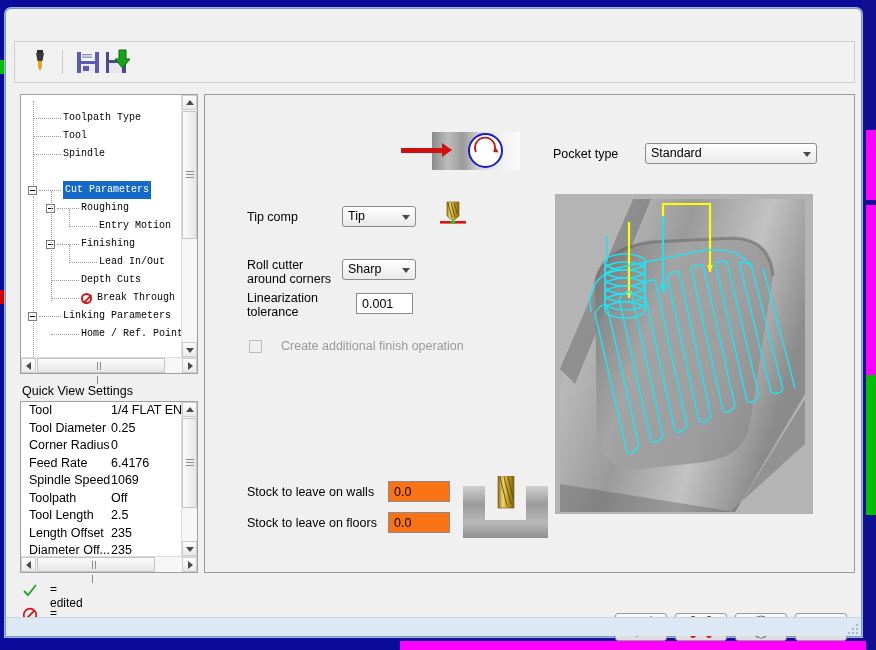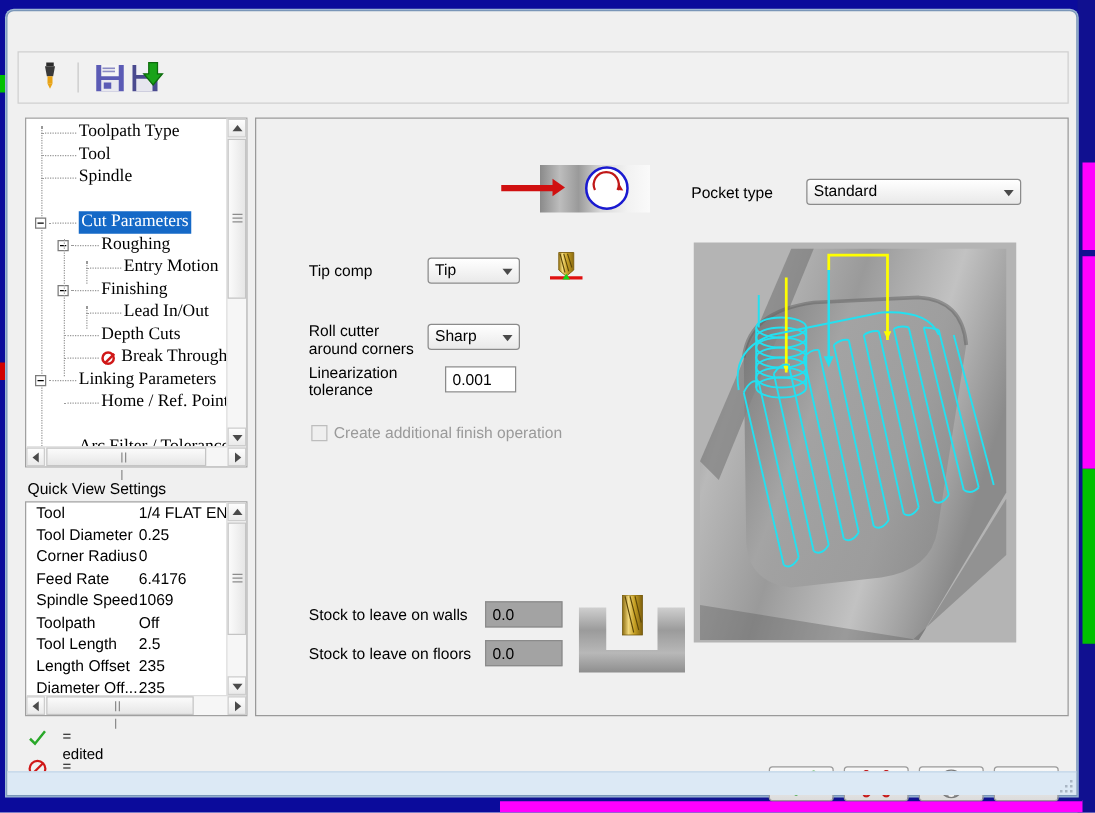--- a/index.html
+++ b/index.html
@@ -69,22 +69,23 @@
   .tree-panel{
     position:absolute;left:14px;top:85px;width:178px;height:280px;
     background:#fff;border:1px solid #a0a0a0;box-sizing:border-box;
   }
   .tree-scroll{
     position:absolute;left:0;top:0;right:0;bottom:16px;overflow:hidden;
   }
   .tree-inner{position:absolute;left:0;top:2px;width:100%;}
   .tnode{
     position:relative;height:18px;line-height:18px;white-space:nowrap;
-    font-size:14px;font-family:Liberation Serif, serif;
+    font-size:10px;font-family:Liberation Mono, monospace;
     padding-left:0;
+    margin-top:12px;
   }
   .tnode .lbl{position:absolute;}
   .tnode .dots{
     position:absolute;height:1px;top:9px;
     border-top:1px dotted #999;
   }
   .vline{position:absolute;width:1px;border-left:1px dotted #999;}
   .tbox{
     position:absolute;width:9px;height:9px;background:#fff;border:1px solid #7b7b7b;
     box-sizing:border-box;cursor:pointer;top:5px;
@@ -188,21 +189,21 @@
   .combo .cb{
     position:absolute;right:1px;top:1px;width:17px;bottom:1px;
   }
   .combo .cb .caret{top:50%;margin-top:-2px;}
 
   .txtfield{
     position:absolute;height:21px;background:#fff;border:1px solid #8b8b8b;
     box-sizing:border-box;
   }
   .txtfield .tv{position:absolute;left:5px;top:3px;font-size:12.5px;}
-  .txtfield.yellow{background:#a3a3a3;}
+  .txtfield.yellow{background:#f97316;}
 
   .chk{
     position:absolute;width:13px;height:13px;background:#efefef;border:1px solid #bdbdbd;
     box-sizing:border-box;cursor:default;
   }
 
   
   .g-dirhint{
     position:absolute;left:425px;top:122px;width:88px;height:38px;
     background:linear-gradient(to right,#8a8a8a 0%,#bdbdbd 18%,#9a9a9a 35%,#d8d8d8 55%,#f2f2f2 80%,#fafafa 100%);
@@ -508,21 +509,21 @@
         </span>
     </div>
 
     <div class="lab" style="left:42px;top:196px;">Linearization</div>
     <div class="lab" style="left:42px;top:210px;">tolerance</div>
     <div class="txtfield" style="left:151px;top:198px;width:57px;">
       <span class="tv">0.001</span>
     </div>
 
     <div class="chk" style="left:44px;top:245px;"></div>
-    <div class="lab dis" style="left:62px;top:244px;text-align:right;">Create additional finish operation</div>
+    <div class="lab dis" style="left:76px;top:244px;text-align:right;">Create additional finish operation</div>
 
     <div class="lab" style="left:42px;top:390px;">Stock to leave on walls</div>
     <div class="txtfield yellow" style="left:183px;top:386px;width:62px;">
       <span class="tv">0.0</span>
     </div>
     <div class="lab" style="left:42px;top:421px;">Stock to leave on floors</div>
     <div class="txtfield yellow" style="left:183px;top:417px;width:62px;">
       <span class="tv">0.0</span>
     </div>
 

